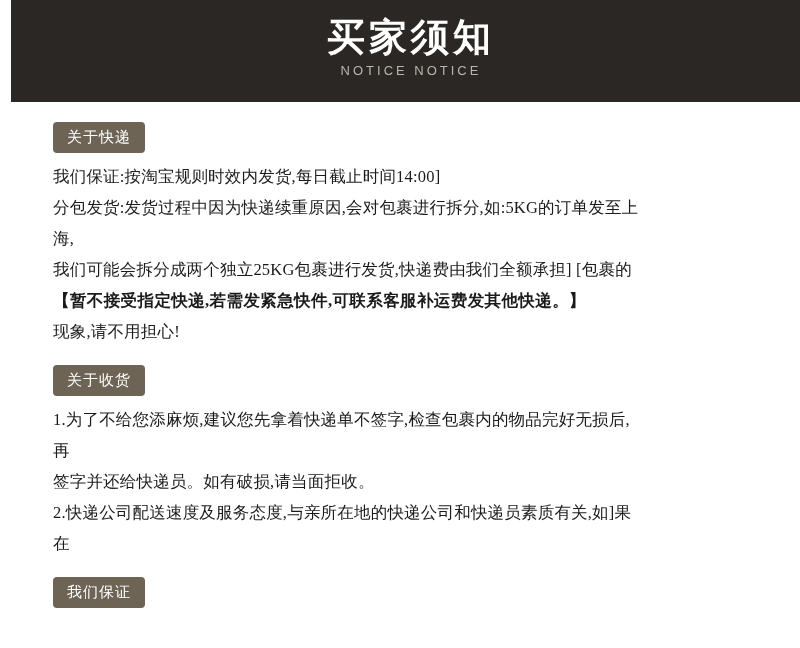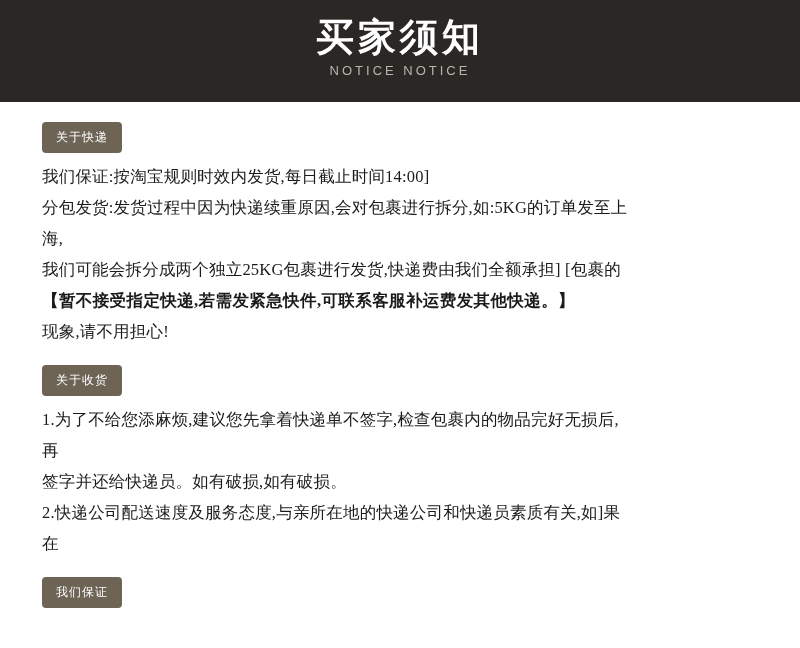--- a/index.html
+++ b/index.html
@@ -12,20 +12,21 @@
     background: #ffffff;
     font-family: "Liberation Sans", sans-serif;
     color: #1a1a1a;
     overflow: hidden;
   }
   .page {
     width: 672px;
     height: 648px;
     position: relative;
     background: #ffffff;
+    padding-left: 11px;
   }
   
   .header {
     width: 800px;
     height: 102px;
     background: #2a2724;
     display: flex;
     flex-direction: column;
     align-items: center;
     justify-content: flex-start;
@@ -54,21 +55,21 @@
   .section {
     margin-top: 18px;
   }
   .section.first {
     margin-top: 20px;
   }
   .tag {
     display: inline-block;
     background: #6d6456;
     color: #ffffff;
-    font-size: 12px;
+    font-size: 15px;
     line-height: 18px;
     padding: 6px 14px 7px 14px;
     border-radius: 4px;
     letter-spacing: 1px;
   }
   .lines {
     margin-top: 8px;
   }
   .line {
     font-size: 16.5px;
@@ -103,21 +104,21 @@
         <div class="line">我们可能会拆分成两个独立25KG包裹进行发货,快递费由我们全额承担] [包裹的</div>
         <div class="line bold">【暂不接受指定快递,若需发紧急快件,可联系客服补运费发其他快递。】</div>
         <div class="line">现象,请不用担心!</div>
       </div>
     </div>
 
     <div class="section">
       <div class="tag">关于收货</div>
       <div class="lines">
         <div class="line">1.为了不给您添麻烦,建议您先拿着快递单不签字,检查包裹内的物品完好无损后,再</div>
-        <div class="line">签字并还给快递员。如有破损,如有破损。</div>
+        <div class="line">签字并还给快递员。如有破损,请当面拒收。</div>
         <div class="line">2.快递公司配送速度及服务态度,与亲所在地的快递公司和快递员素质有关,如]果在</div>
       </div>
     </div>
 
     <div class="section">
       <div class="tag">我们保证</div>
     </div>
 
   </div>
 </div>

